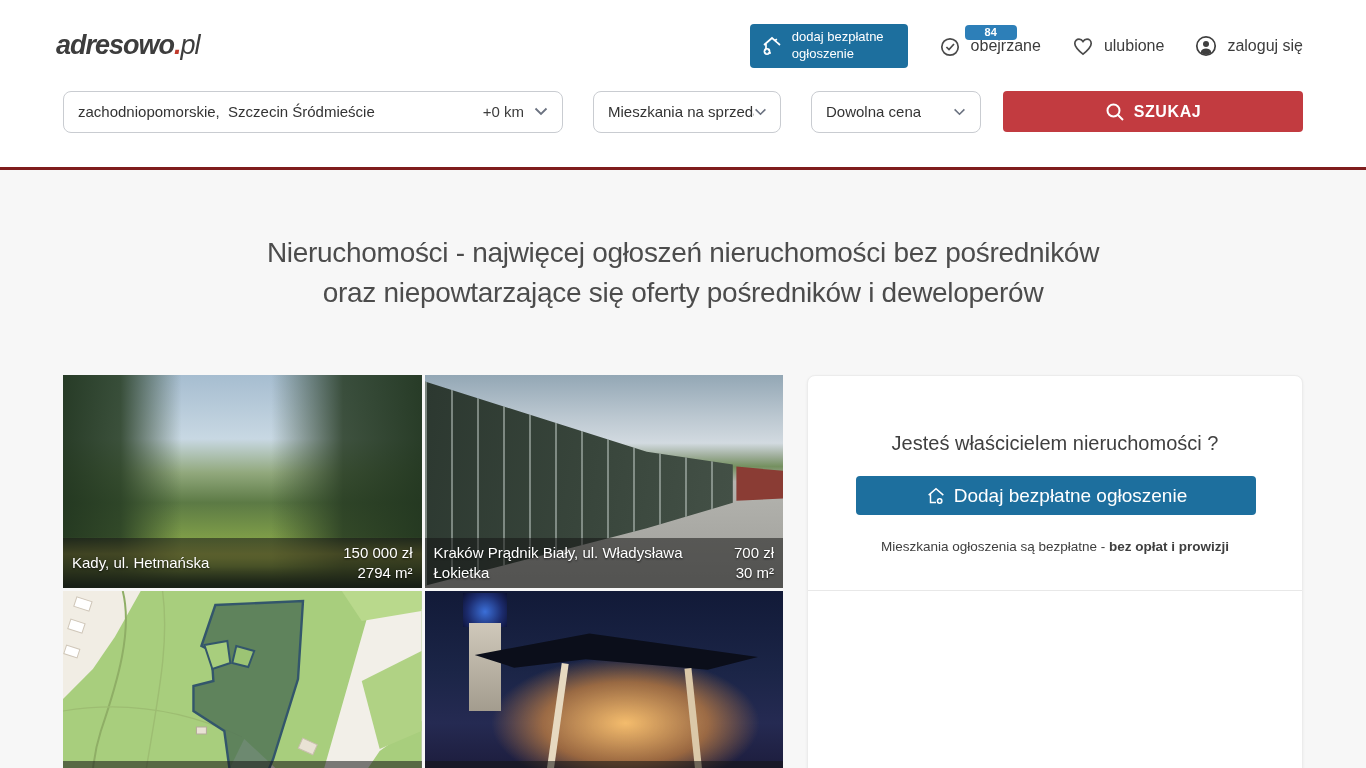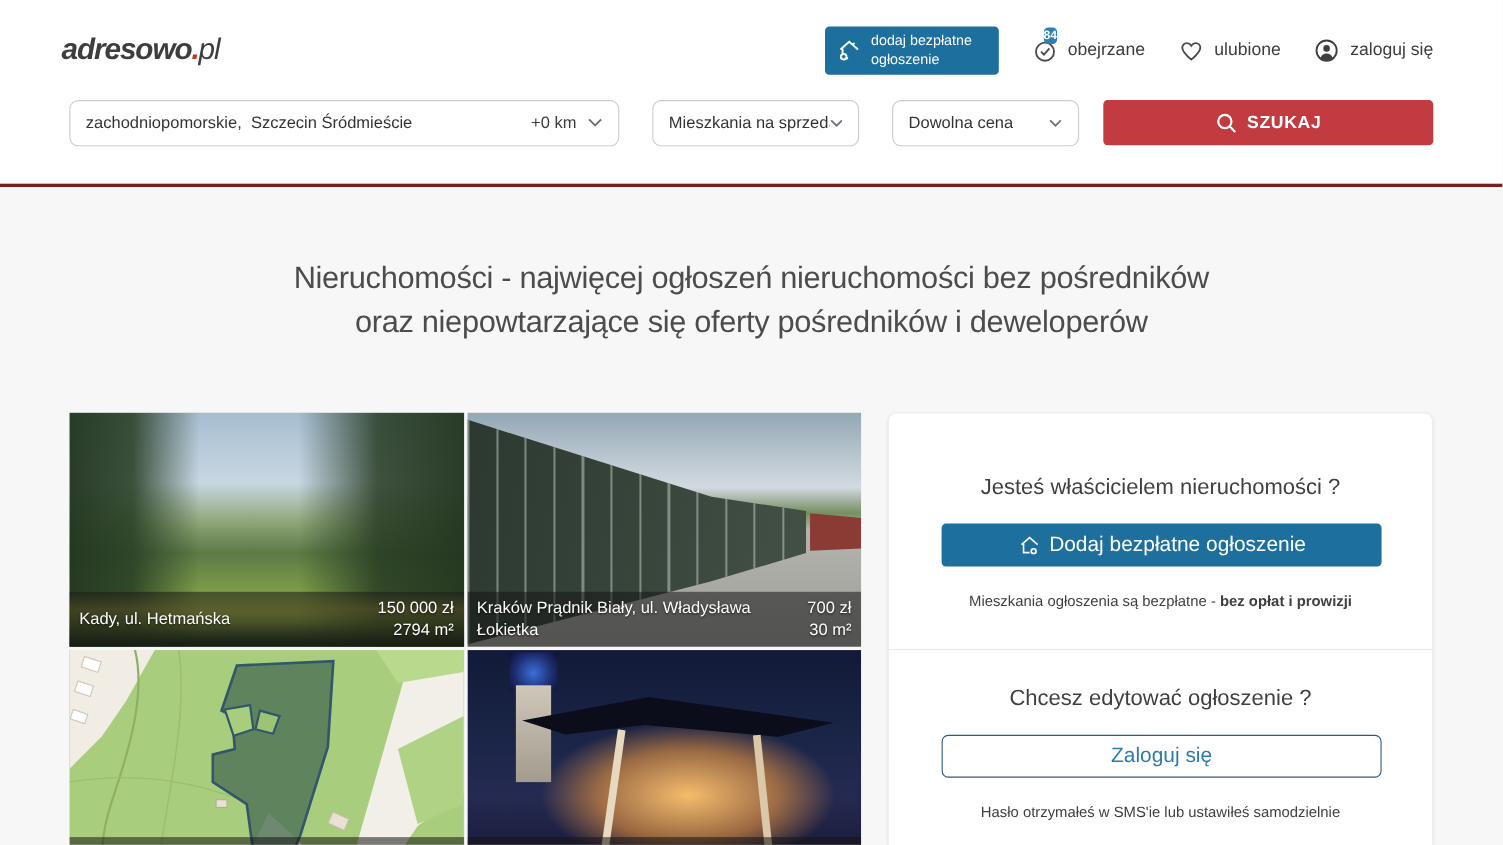--- a/index.html
+++ b/index.html
@@ -11,22 +11,22 @@
   .header-top { display:flex; align-items:center; padding:24px 63px 0 56px; }
   .logo { font-size:27px; font-style:italic; color:#3d3d3d; letter-spacing:-1px; cursor:pointer; }
   .logo b { font-weight:700; }
   .logo .dot { color:#c0392b; font-weight:700; }
   .header-right { margin-left:auto; display:flex; align-items:center; gap:30px; }
   .btn-add-top { display:flex; align-items:center; gap:8px; background:#1d6f9e; color:#fff;
     border:none; border-radius:4px; padding:5px 24px 5px 10px; font-size:13px; line-height:1.3;
     text-align:left; cursor:pointer; font-family:inherit; }
   .hdr-item { display:flex; align-items:center; gap:9px; font-size:16px; color:#3c3c3c; cursor:pointer; position:relative; }
   .icon-wrap { position:relative; width:24px; height:24px; display:inline-flex; }
-  .badge { position:absolute; top:-9px; left:11px; background:#2d7fb8; color:#fff; font-size:11px;
-    font-weight:700; border-radius:4px; padding:1px 0; line-height:1.2; }
+  .badge { position:absolute; top:-9px; left:27px; background:#2d7fb8; color:#fff; font-size:11px;
+    font-weight:700; border-radius:4px; padding:1px 20px; line-height:1.2; }
 
   
   .header-search { display:flex; align-items:center; padding:23px 63px 0 63px; }
   .field { height:42px; border:1px solid #c9ccd1; border-radius:8px; background:#fff;
     display:flex; align-items:center; padding:0 14px; font-size:15px; color:#333; cursor:pointer; }
   .field-location { width:500px; }
   .field-location .loc-text { flex:1; white-space:pre; overflow:hidden; }
   .radius { color:#3c3c3c; margin-right:10px; }
   .field-category { width:188px; margin-left:30px; justify-content:space-between; }
   .field-category span, .field-price span { white-space:nowrap; overflow:hidden; }
@@ -263,22 +263,15 @@
               <path d="M4 11 L12 4 L20 11 M6 10 V19 H12"></path>
               <circle cx="16" cy="17.5" r="3.2" fill="#fff" stroke="none"></circle>
               <path d="M16 15.9 V19.1 M14.4 17.5 H17.6" stroke="#1d6f9e" stroke-width="1.5"></path>
             </svg>
           </span>
           <span>Dodaj bezpłatne ogłoszenie</span>
         </button>
         <p class="side-note"><span>Mieszkania ogłoszenia są bezpłatne - </span><b>bez opłat i prowizji</b></p>
       </div>
       <hr class="side-divider">
-      <div class="side-sec2">
-        <h2 class="side-heading">Chcesz edytować ogłoszenie ?</h2>
-        <button class="btn-outline">
-          <span>Zaloguj się</span>
-        </button>
-        <p class="side-note">Hasło otrzymałeś w SMS'ie lub ustawiłeś samodzielnie</p>
-      </div>
     </aside>
   </div>
 </main>
 
 </body></html>

